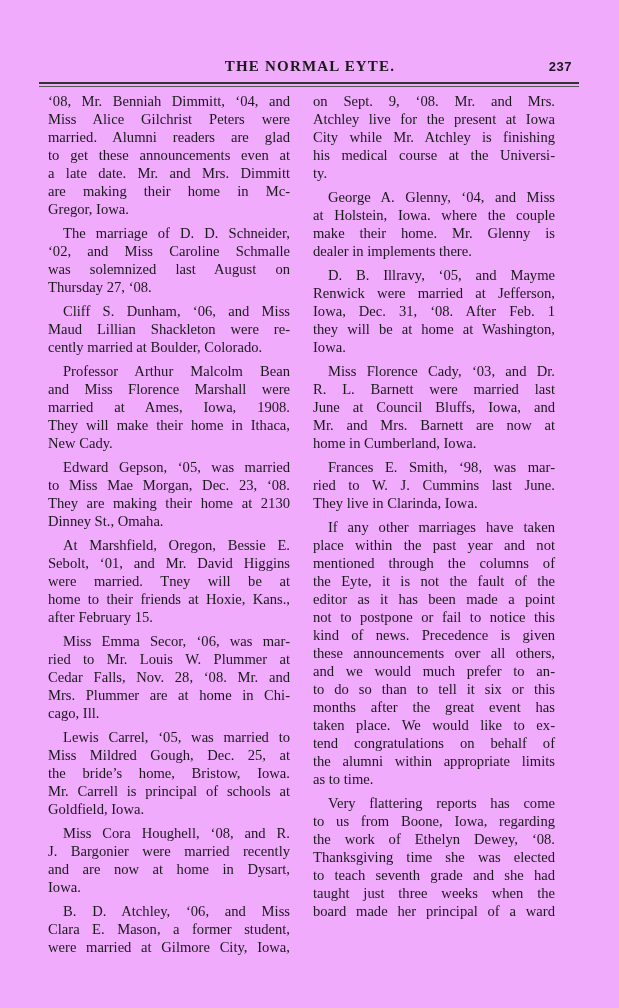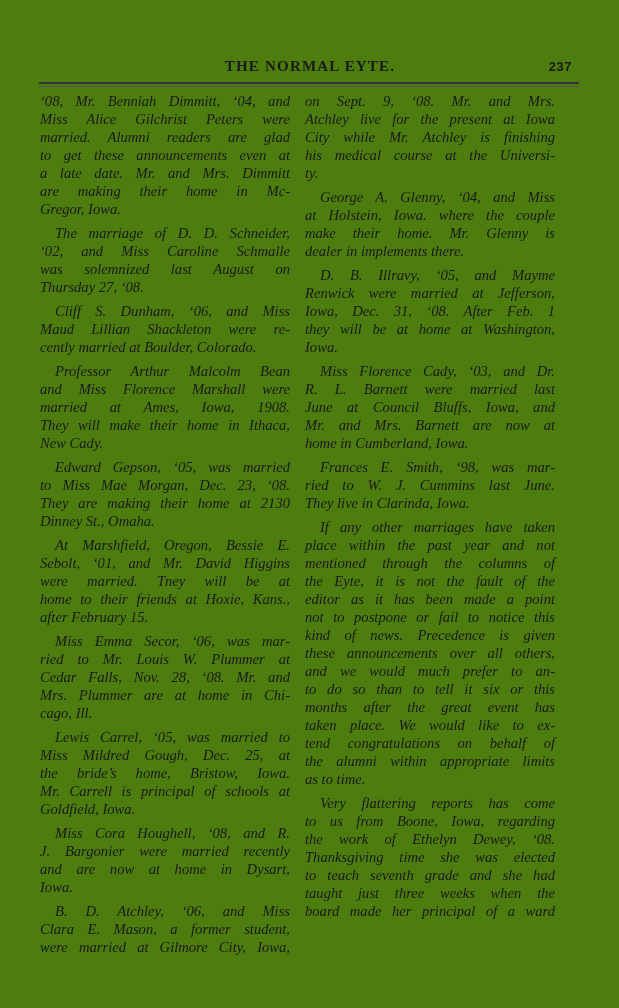--- a/index.html
+++ b/index.html
@@ -1,36 +1,36 @@
 <!DOCTYPE html>
 <html><head>
 <meta charset="utf-8">
 <style>
   html, body { margin: 0; padding: 0; }
   body {
     width: 619px; height: 1008px; background: #ffffff; overflow: hidden;
     position: relative; color: #1a1a1a;
     font-family: "Liberation Serif", "DejaVu Serif", serif;
   }
-  .page { position: absolute; left: 0; top: 0; width: 619px; height: 1008px; background: #4d7c0f; }
+  .page { position: absolute; left: 0; top: 0; width: 619px; height: 1008px; background: #f0abfc; }
   .running-head { position: absolute; top: 58px; left: 40px; width: 540px; height: 22px; }
   .journal-title {
     position: absolute; left: 0; width: 540px; text-align: center; top: 0;
     font-size: 15px; font-weight: bold; letter-spacing: 1.2px;
   }
   .page-number {
     position: absolute; right: 8px; top: 1px; font-size: 13px; font-weight: bold;
     font-family: Liberation Sans, sans-serif; letter-spacing: 0.5px;
   }
   .rule { position: absolute; left: 39px; width: 540px; top: 82px; height: 5px;
     border-top: 2px solid #333; border-bottom: 1px solid #555; box-sizing: border-box; }
   .col { position: absolute; top: 92px; width: 250px; font-size: 14.6px; line-height: 18px; }
   .col-left { left: 40px; }
   .col-right { left: 305px; }
-  .para { margin: 0 0 6px 0; font-style: italic; }
+  .para { margin: 0 0 6px 8px; }
   .line { display: block; text-align: justify; text-align-last: justify; white-space: nowrap; height: 18px; }
   .line.last { text-align-last: left; }
   .line.indent { padding-left: 15px; }
 </style>
 </head>
 <body>
 
 <div class="page">
   <div class="running-head">
     <div class="journal-title">THE NORMAL EYTE.</div>

